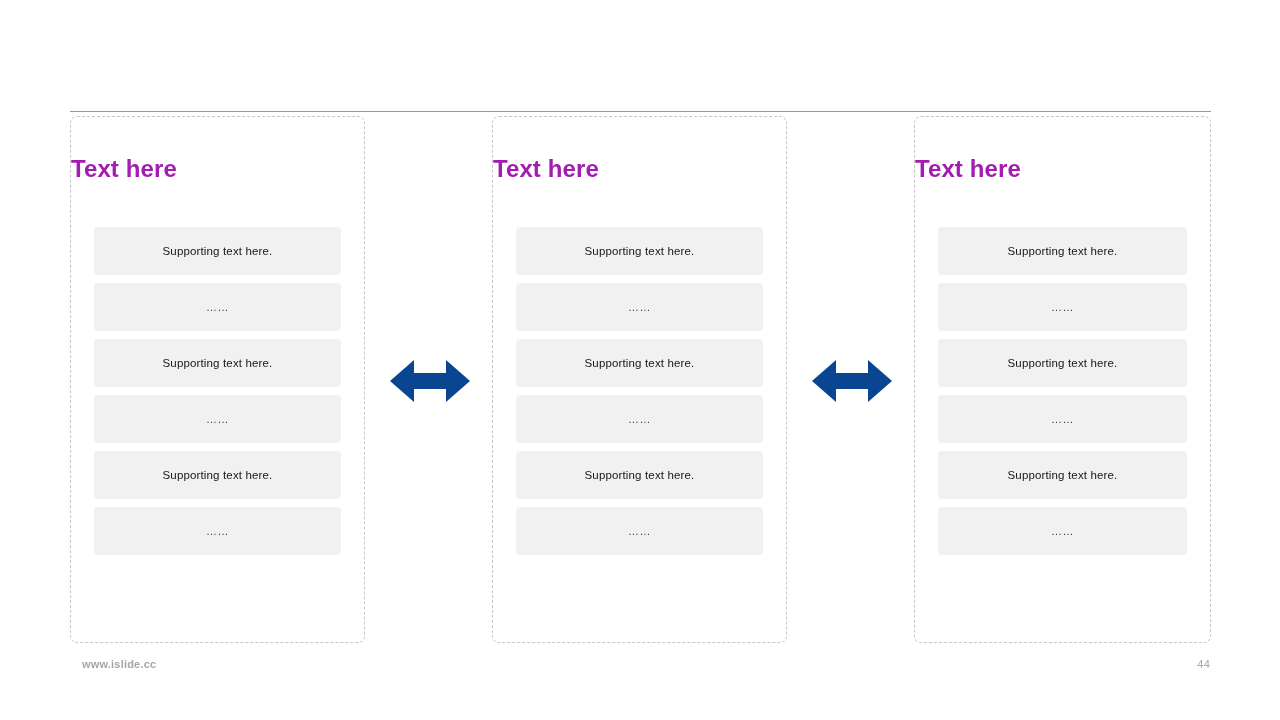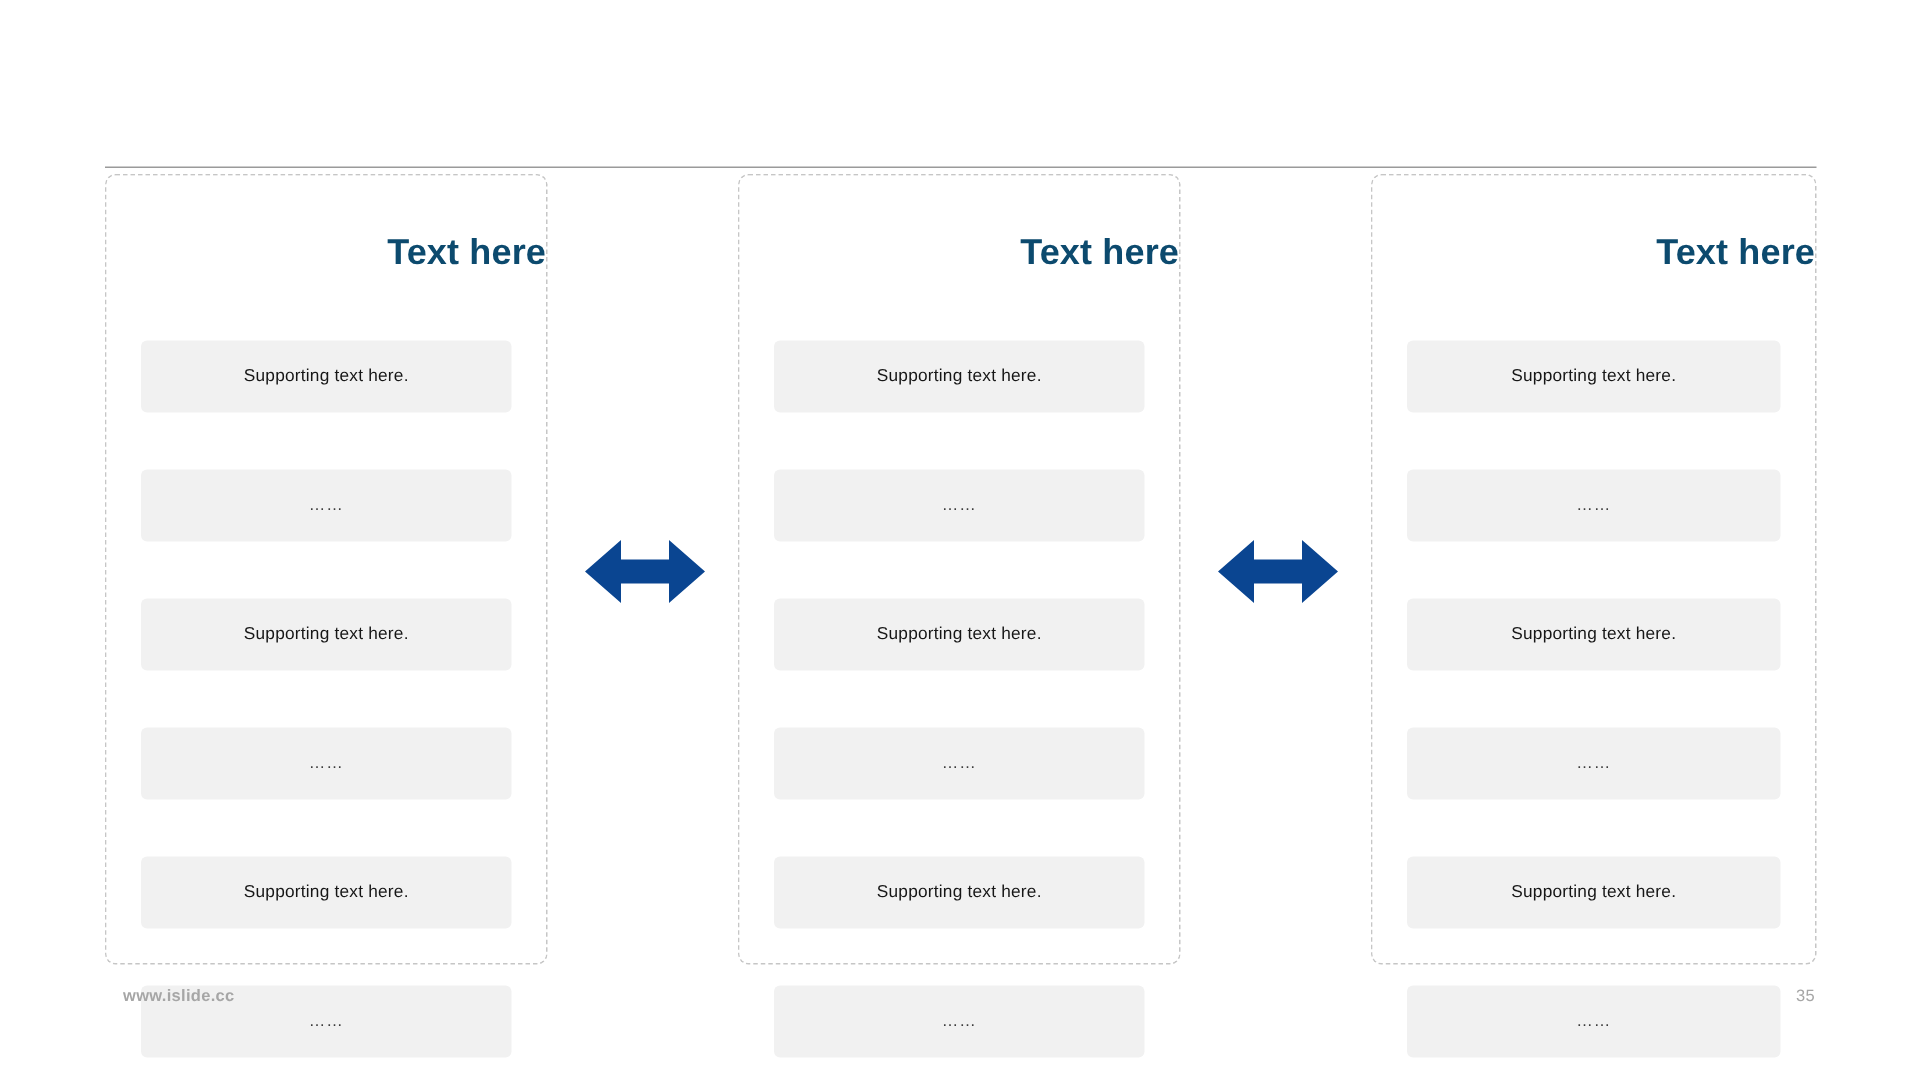--- a/index.html
+++ b/index.html
@@ -53,38 +53,38 @@
   }
   .card.col-0 { left: 0px; }
   .card.col-1 { left: 422px; }
   .card.col-2 { left: 844px; width: 297px; }
 
   .card-title {
     position: absolute;
     left: 0;
     right: 0;
     top: 38px;
-    text-align: right;
+    text-align: left;
     font-size: 24px;
     font-weight: bold;
-    color: #0c4a6e;
+    color: #a21caf;
     letter-spacing: 0.1px;
     line-height: 28px;
   }
 
   .box-list {
     position: absolute;
     left: 23px;
     right: 23px;
     top: 110px;
   }
 
   .box {
     height: 48px;
-    margin-bottom: 38px;
+    margin-bottom: 8px;
     background: #f1f1f1;
     border-radius: 4px;
     display: flex;
     align-items: center;
     justify-content: center;
     box-sizing: border-box;
   }
   .box:last-child { margin-bottom: 0; }
 
   .box-text {
@@ -219,15 +219,15 @@
       <polygon points="0,24 24,3 24,16 56,16 56,3 80,24 56,45 56,32 24,32 24,45" fill="#0a4591"></polygon>
     </svg>
   </div>
   <div class="arrow arrow-1">
     <svg viewBox="0 0 80 48" xmlns="http://www.w3.org/2000/svg" aria-hidden="true">
       <polygon points="0,24 24,3 24,16 56,16 56,3 80,24 56,45 56,32 24,32 24,45" fill="#0a4591"></polygon>
     </svg>
   </div>
 
   <div id="footer-left">www.islide.cc</div>
-  <div id="footer-right">35</div>
+  <div id="footer-right">44</div>
 
 </div>
 
 </body></html>

